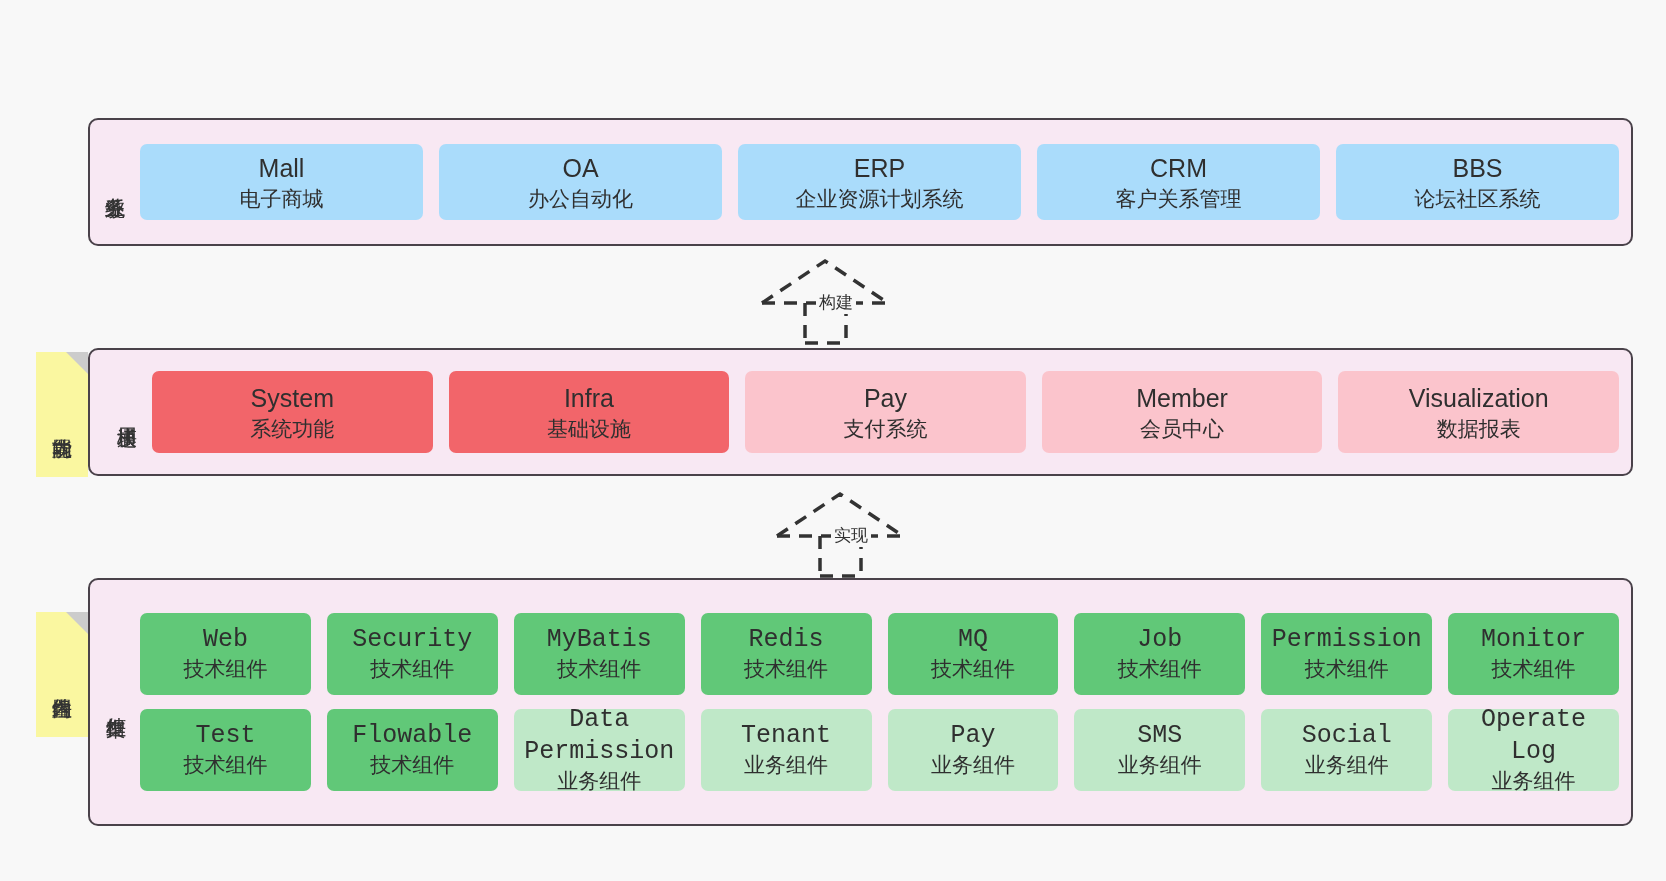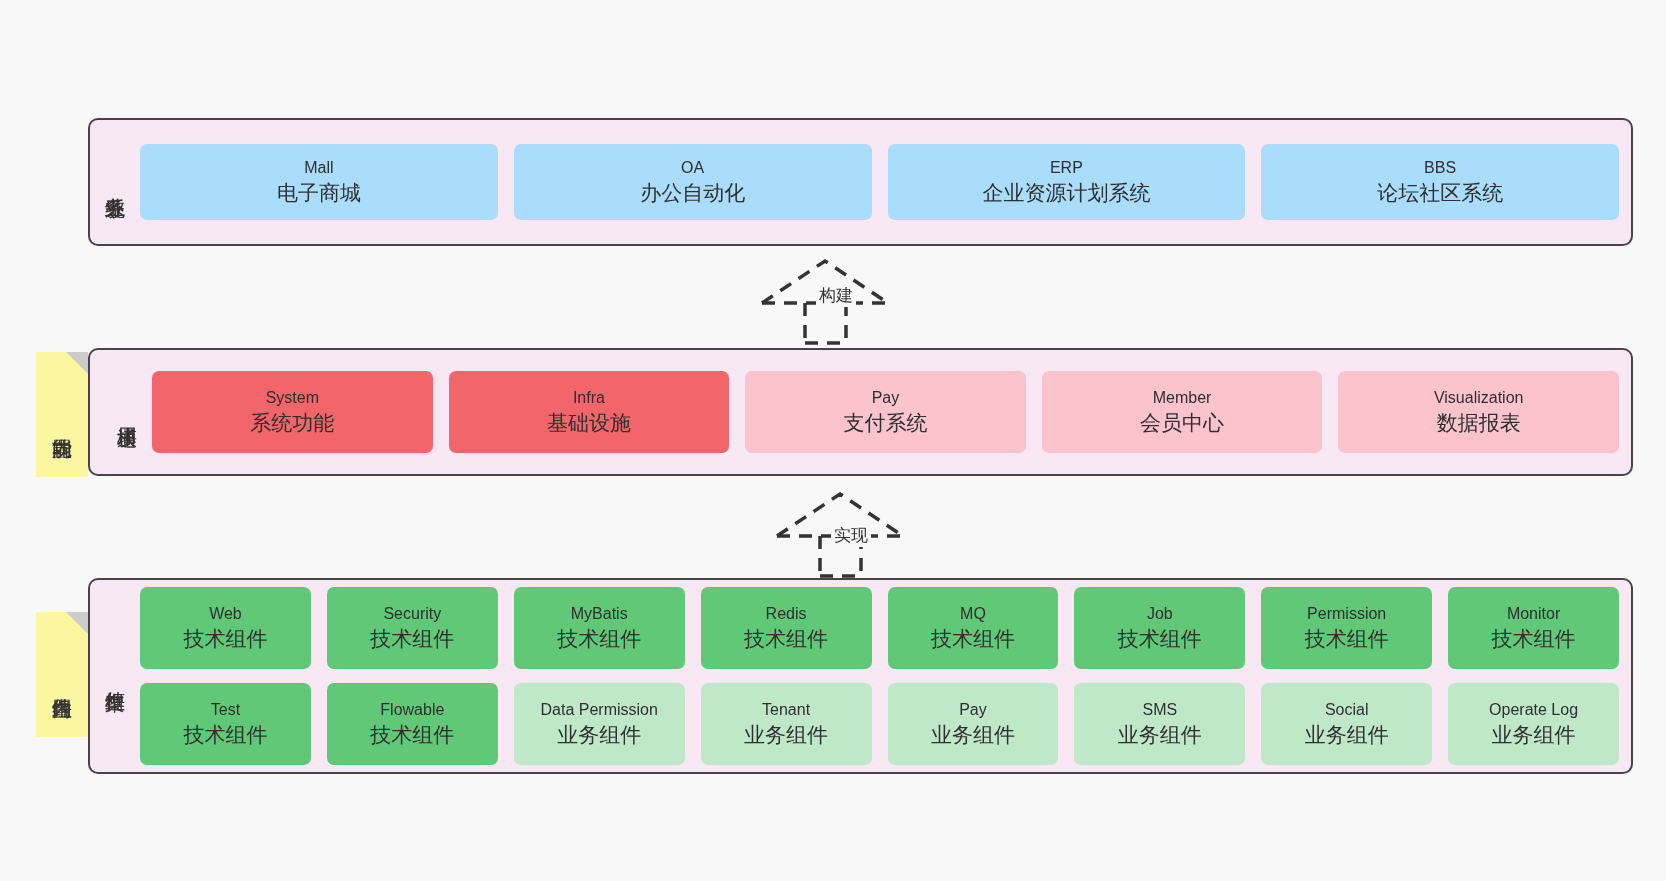--- a/index.html
+++ b/index.html
@@ -68,37 +68,37 @@
     display: flex;
     flex-direction: column;
     align-items: center;
     justify-content: center;
     text-align: center;
     font-size: 19px;
     line-height: 1.3;
     color: #2f2f2f;
     padding: 4px 6px;
   }
-  .card .en { font-size: 16px; }
+  .card .en { font-size: 25px; }
   .card .cn { font-size: 21px; }
 
   .c-blue      { background: #aadcfb; }
   .c-red       { background: #f2656a; }
   .c-pink      { background: #fbc4cc; }
   .c-green     { background: #61c878; }
   .c-lightgreen{ background: #bfe8c8; }
 
   
   #layer-business { left: 88px;  top: 118px; width: 1545px; height: 128px; }
   #layer-business .card { height: 76px; }
 
   #layer-common   { left: 88px;  top: 348px; width: 1545px; height: 128px; padding-left: 12px; }
   #layer-common .card { height: 82px; }
 
-  #layer-framework{ left: 88px;  top: 578px; width: 1545px; height: 196px; }
+  #layer-framework{ left: 88px;  top: 578px; width: 1545px; height: 248px; font-family: Liberation Mono, monospace; }
   #layer-framework .card { height: 82px; }
 
   #layer-business .layer-body,
   #layer-common .layer-body { padding-left: 0; }
 
   
   .note {
     position: absolute;
     box-sizing: border-box;
     background: #faf7a0;
@@ -127,21 +127,21 @@
   .arrow-group { position: absolute; }
   .arrow-label {
     position: absolute;
     font-size: 17px;
     color: #333;
     background: #f8f8f8;
     padding: 0 3px;
     white-space: nowrap;
   }
   #arrow-build { left: 750px; top: 255px; width: 190px; height: 90px; }
-  #arrow-build .arrow-label { left: 66px; top: 29px; }
+  #arrow-build .arrow-label { left: 66px; top: 36px; }
   #arrow-impl  { left: 765px; top: 488px; width: 190px; height: 90px; }
   #arrow-impl  .arrow-label { left: 66px; top: 36px; }
 </style>
 </head>
 <body>
 
 <div id="stage">
 
   <div class="layer" id="layer-business">
     <div class="layer-title">业务系统</div>
@@ -151,20 +151,24 @@
           <div class="en">Mall</div>
           <div class="cn">电子商城</div>
         </div>
         <div class="card c-blue">
           <div class="en">OA</div>
           <div class="cn">办公自动化</div>
         </div>
         <div class="card c-blue">
           <div class="en">ERP</div>
           <div class="cn">企业资源计划系统</div>
+        </div>
+        <div class="card c-blue">
+          <div class="en">CRM</div>
+          <div class="cn">客户关系管理</div>
         </div>
         <div class="card c-blue">
           <div class="en">BBS</div>
           <div class="cn">论坛社区系统</div>
         </div>
       </div>
     </div>
   </div>
 
   <div class="arrow-group" id="arrow-build">

